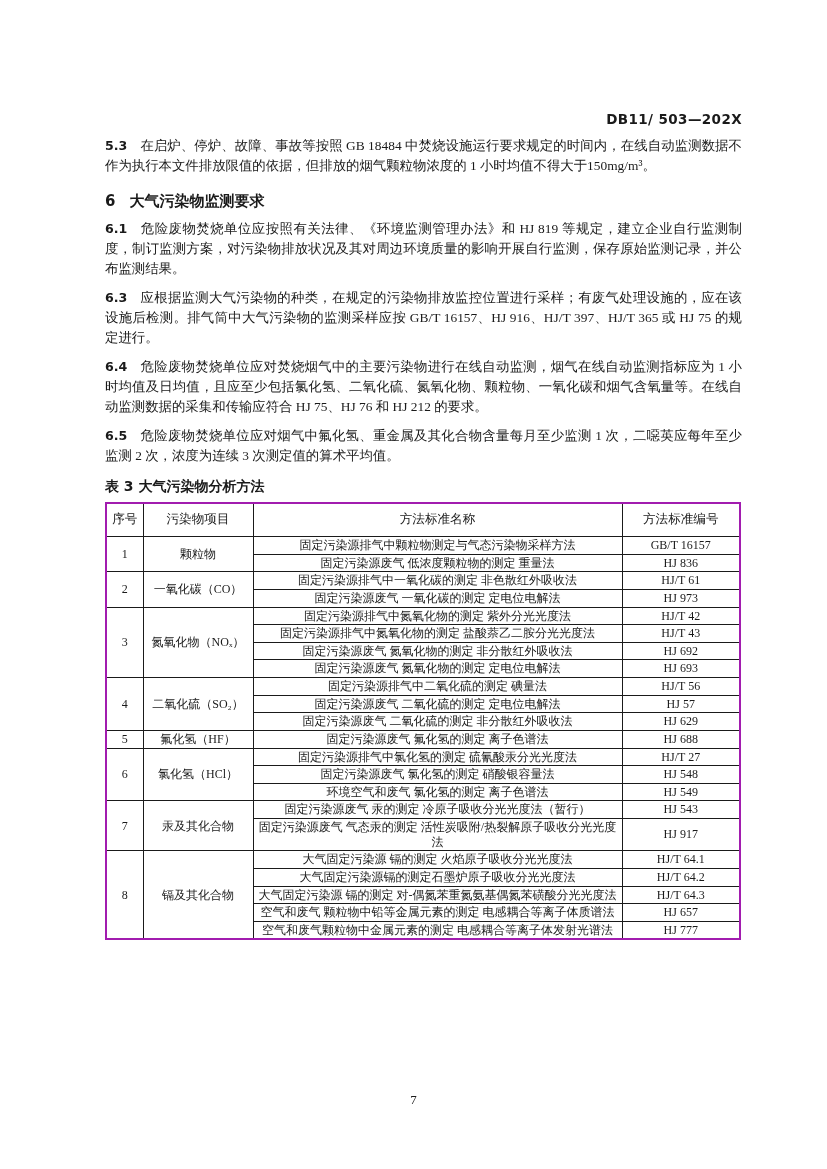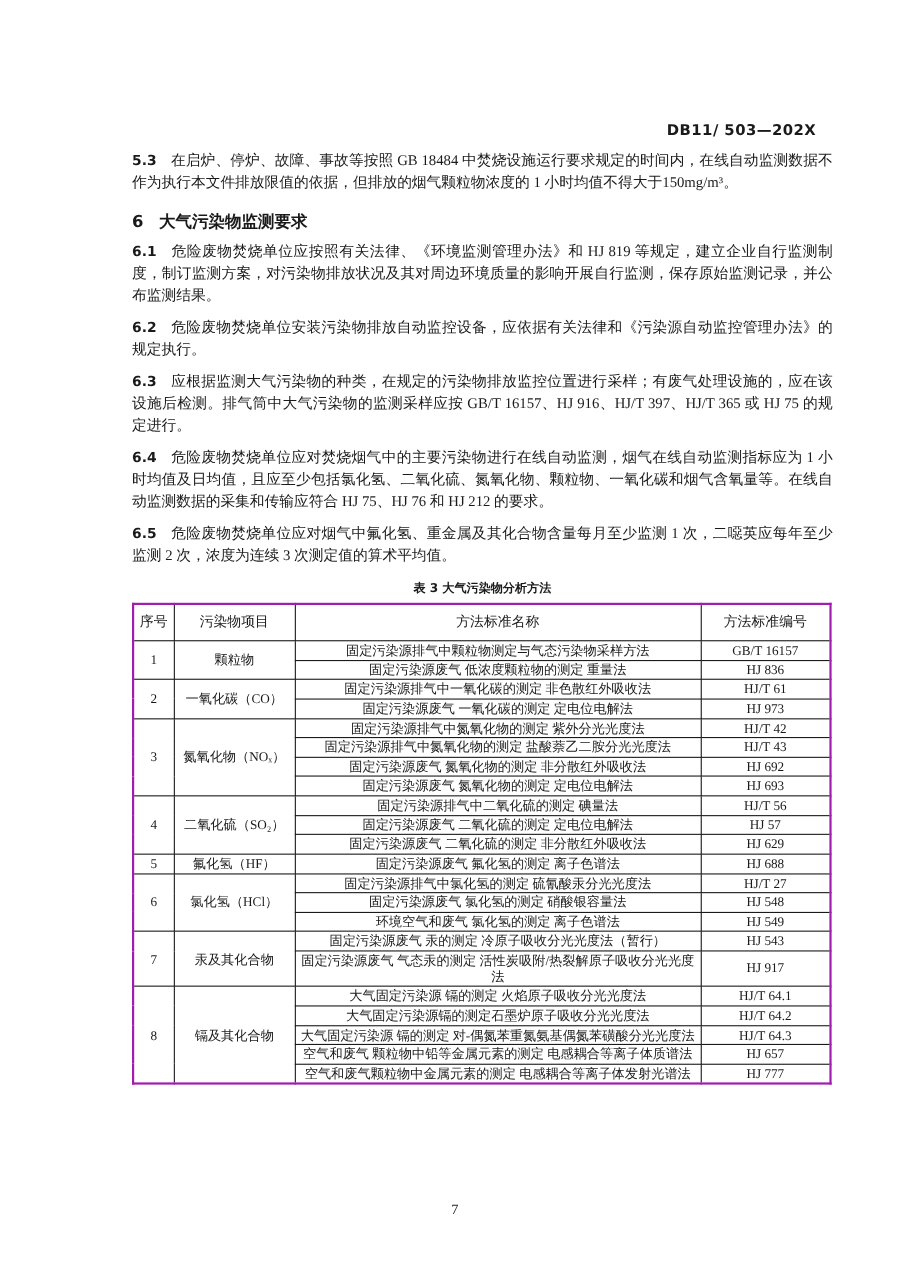--- a/index.html
+++ b/index.html
@@ -6,37 +6,37 @@
   .page {
     position:relative; width:827px; height:1169px; margin:12px auto;
     background:#ffffff; color:#1a1a1a; overflow:hidden; box-sizing:border-box;
     font-family:"Liberation Serif","DejaVu Serif",serif;
   }
   .doc-header {
     position:absolute; top:99px; left:105px; width:637px;
     text-align:right; font-family:"DejaVu Sans","Liberation Sans",sans-serif;
     font-weight:bold; font-size:13.5px; letter-spacing:0.4px;
   }
-  .content {position:absolute; top:124px; left:120px; width:637px;}
+  .content {position:absolute; top:124px; left:105px; width:637px;}
   .clause {
     margin:0 0 9px 0; font-size:13.4px; line-height:20px;
     text-align:justify; text-justify:inter-ideograph;
   }
   .cnum {
     font-family:"DejaVu Sans","Liberation Sans",sans-serif;
     font-weight:bold; font-size:12.6px; margin-right:13px;
   }
   .sec {
     margin:16px 0 8px 0; font-size:15px;
     font-family:"DejaVu Sans","Liberation Sans",sans-serif; font-weight:bold;
   }
   .sec .snum {margin-right:14px;}
   .tbl-title {
-    text-align:center; font-family:"DejaVu Sans","Liberation Sans",sans-serif;
-    font-weight:bold; font-size:11px; margin:12px 0 6px 0;
+    font-family:"DejaVu Sans","Liberation Sans",sans-serif;
+    font-weight:bold; font-size:14px; margin:12px 0 6px 0;
   }
   table.analysis {
     width:634px; border-collapse:collapse; table-layout:fixed;
     border:2px solid #a21caf; font-size:12px;
   }
   table.analysis th, table.analysis td {
     border:1px solid #1a1a1a; text-align:center; vertical-align:middle;
     padding:1px 3px; line-height:1.22; overflow:hidden;
   }
   table.analysis thead th {height:30px; font-weight:normal; font-size:12.6px;}
@@ -55,21 +55,20 @@
   <div class="doc-header">DB11/ 503—202X</div>
 
   <div class="content">
 
     <p class="clause"><span class="cnum">5.3</span><span>在启炉、停炉、故障、事故等按照 GB 18484 中焚烧设施运行要求规定的时间内，在线自动监测数据不作为执行本文件排放限值的依据，但排放的烟气颗粒物浓度的 1 小时均值不得大于150mg/m³。</span></p>
 
     <div class="sec"><span class="snum">6</span><span>大气污染物监测要求</span></div>
 
     <p class="clause"><span class="cnum">6.1</span><span>危险废物焚烧单位应按照有关法律、《环境监测管理办法》和 HJ 819 等规定，建立企业自行监测制度，制订监测方案，对污染物排放状况及其对周边环境质量的影响开展自行监测，保存原始监测记录，并公布监测结果。</span></p>
 
-    <p class="clause"><span class="cnum">6.2</span><span>危险废物焚烧单位安装污染物排放自动监控设备，应依据有关法律和《污染源自动监控管理办法》的规定执行。</span></p>
 
     <p class="clause"><span class="cnum">6.3</span><span>应根据监测大气污染物的种类，在规定的污染物排放监控位置进行采样；有废气处理设施的，应在该设施后检测。排气筒中大气污染物的监测采样应按 GB/T 16157、HJ 916、HJ/T 397、HJ/T 365 或 HJ 75 的规定进行。</span></p>
 
     <p class="clause"><span class="cnum">6.4</span><span>危险废物焚烧单位应对焚烧烟气中的主要污染物进行在线自动监测，烟气在线自动监测指标应为 1 小时均值及日均值，且应至少包括氯化氢、二氧化硫、氮氧化物、颗粒物、一氧化碳和烟气含氧量等。在线自动监测数据的采集和传输应符合 HJ 75、HJ 76 和 HJ 212 的要求。</span></p>
 
     <p class="clause"><span class="cnum">6.5</span><span>危险废物焚烧单位应对烟气中氟化氢、重金属及其化合物含量每月至少监测 1 次，二噁英应每年至少监测 2 次，浓度为连续 3 次测定值的算术平均值。</span></p>
 
 
     <div class="tbl-title">表 3 大气污染物分析方法</div>
 

